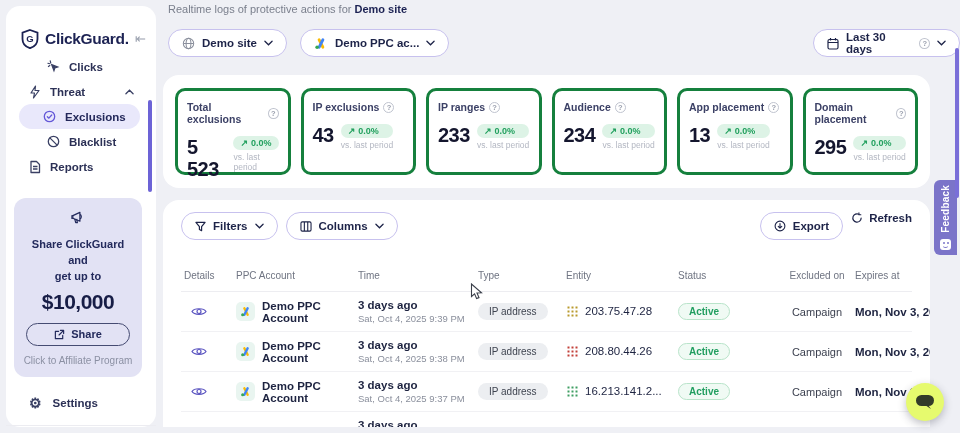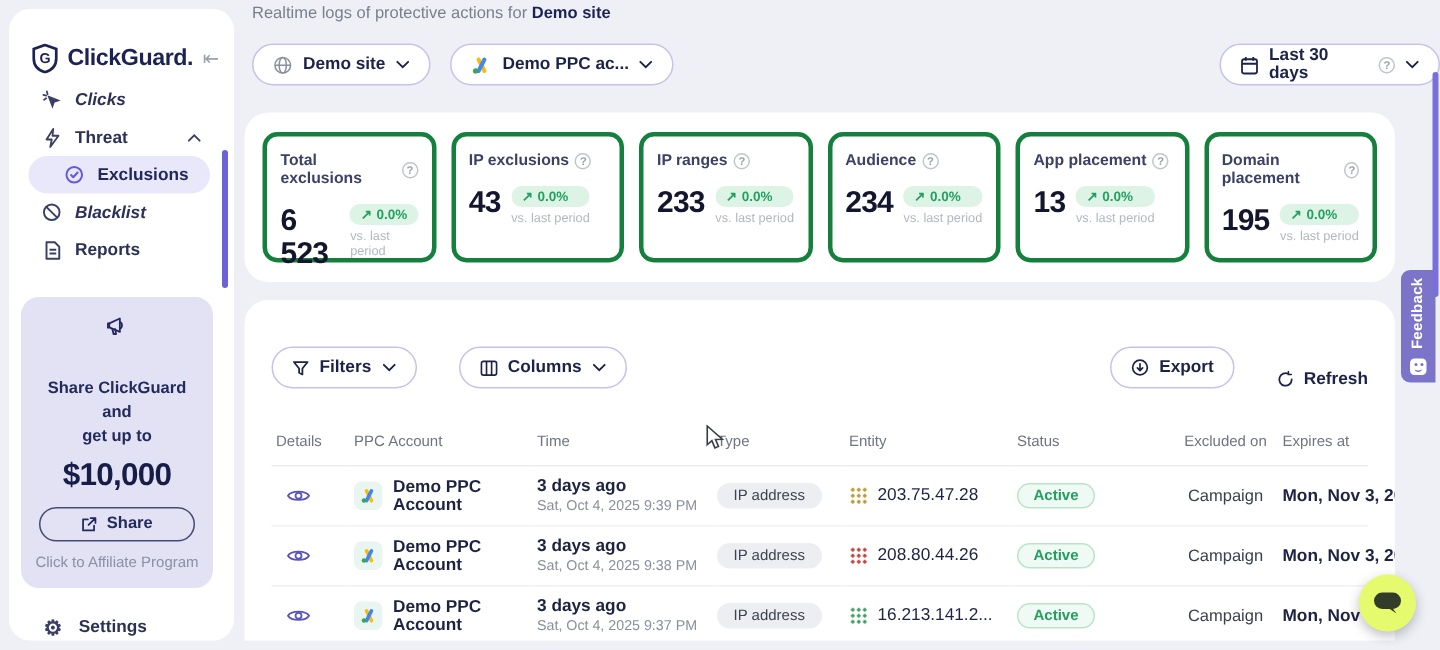--- a/index.html
+++ b/index.html
@@ -17,31 +17,31 @@
     position:absolute; left:6px; top:6px; width:150px; height:421px;
     background:#fff; border-radius:14px;
   }
   .logo-row { display:flex; align-items:center; gap:6px; padding:17px 10px 0 15px; height:48px; }
   .logo-text { font-size:15.5px; font-weight:bold; color:#1c2253; letter-spacing:-0.3px; flex:1; }
   .collapse-glyph { color:#9aa0ae; font-size:13px; }
 
   .nav { padding-top:0; }
   .nav-item { display:flex; align-items:center; gap:9px; height:25px; padding-left:23px;
               font-size:11.5px; font-weight:bold; color:#2c3156; cursor:default; }
-  .nav-item.sub { padding-left:22px;font-style:italic; }
+  .nav-item.sub { padding-left:41px; }
   .nav-item .chev-up { margin-left:auto; margin-right:22px; }
   .nav-pill { display:flex; align-items:center; gap:9px; height:25px; margin:0 16px 0 13px;
               padding-left:24px; background:#e9e8fb; border-radius:14px;
               font-size:11.5px; font-weight:bold; color:#23285a; }
   .side-scrollbar { position:absolute; left:142px; top:94px; width:4px; height:92px;
                     background:#6c63d6; border-radius:2px; }
 
   .promo { margin:19px 10px 0 8px; width:128px; padding:12px 8px 11px; background:#e2e2f4;
            border-radius:12px; text-align:center; }
-  .promo-line { font-size:11px; font-weight:bold; color:#232a5c; line-height:1.45; margin-top:22px; }
+  .promo-line { font-size:11px; font-weight:bold; color:#232a5c; line-height:1.45; margin-top:8px; }
   .promo-amount { font-size:21px; font-weight:bold; color:#171d46; margin-top:5px; letter-spacing:-0.5px; }
   .promo-share-btn { margin:9px auto 0; width:104px; height:23px; border:1px solid #454b72;
                      border-radius:13px; background:transparent; display:flex; align-items:center;
                      justify-content:center; gap:6px; font-size:11px; font-weight:bold; color:#232a5c; cursor:pointer; }
   .promo-sub { font-size:10px; color:#8b90a3; margin-top:9px; }
 
   .settings-row { display:flex; align-items:center; gap:11px; padding-left:23px; margin-top:13px;
                   height:26px; font-size:11.5px; font-weight:bold; color:#2c3156; }
   .gear-glyph { font-size:14px; color:#3a4064; }
   .side-divider { height:1px; background:#ececf1; margin:9px 0 0; }
@@ -67,21 +67,21 @@
   .stat-body { display:flex; gap:7px; margin-top:11px; align-items:flex-start; }
   .stat-value { font-size:20px; font-weight:bold; color:#14162e; letter-spacing:-0.5px; line-height:1.1; }
   .stat-delta { display:flex; flex-direction:column; }
   .badge-green { display:inline-flex; align-items:center; gap:3px; background:#ddf3e6; color:#22a05e;
                  font-size:9px; font-weight:bold; padding:2px 7px; border-radius:9px; }
   .stat-note { font-size:8.5px; color:#b3b7c2; margin-top:2px; }
 
   
   .table-card { position:absolute; left:163px; top:200px; width:767px; height:227px;
                 background:#fff; border-radius:16px 16px 0 0; overflow:hidden; }
-  .toolbar { display:flex; align-items:flex-end; gap:28px; padding:12px 18px 10px;margin-top:19px; }
+  .toolbar { display:flex; align-items:flex-start; gap:8px; padding:12px 18px 10px; }
   .toolbar .spacer { flex:1; }
   .refresh-btn { display:inline-flex; align-items:center; gap:6px; background:none; border:none;
                  font-size:11.5px; font-weight:bold; color:#1d2348; font-family:inherit; cursor:pointer; }
 
   table { width:731px; margin:16px 18px; border-collapse:collapse; table-layout:fixed; }
   thead th { font-size:10px; color:#6f7482; font-weight:normal; text-align:left;
              padding:4px 3px 10px; border-bottom:1px solid #ededf1; }
   th.c-excl, td.c-excl { text-align:center; }
   tbody td { padding:7px 3px; border-bottom:1px solid #f1f1f4; vertical-align:middle;
              font-size:11.5px; color:#1d2340; }
@@ -290,21 +290,21 @@
 </div>
 
 <section class="stats-card">
 
   <div class="stat">
     <div class="stat-label">
         <span>Total exclusions</span>
         <span class="help-dot">?</span>
       </div>
     <div class="stat-body">
-      <span class="stat-value">6 523</span>
+      <span class="stat-value">5 523</span>
       <span class="stat-delta">
         <span class="badge-green">
             <span>↗</span>
             <span>0.0%</span>
           </span>
         <span class="stat-note">vs. last period</span>
       </span>
     </div>
   </div>
 
@@ -375,21 +375,21 @@
       </span>
     </div>
   </div>
 
   <div class="stat">
     <div class="stat-label">
         <span>Domain placement</span>
         <span class="help-dot">?</span>
       </div>
     <div class="stat-body">
-      <span class="stat-value">195</span>
+      <span class="stat-value">295</span>
       <span class="stat-delta">
         <span class="badge-green">
             <span>↗</span>
             <span>0.0%</span>
           </span>
         <span class="stat-note">vs. last period</span>
       </span>
     </div>
   </div>
 </section>

